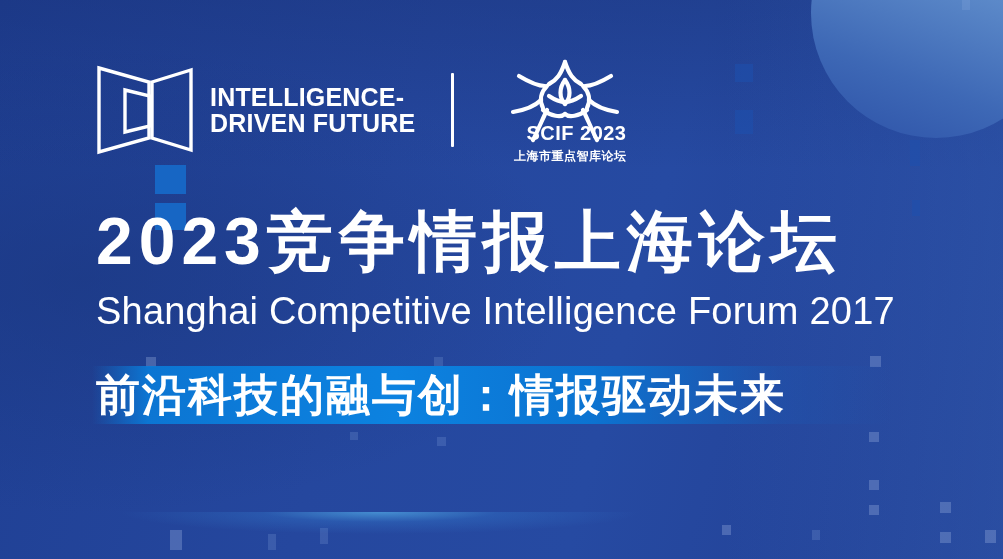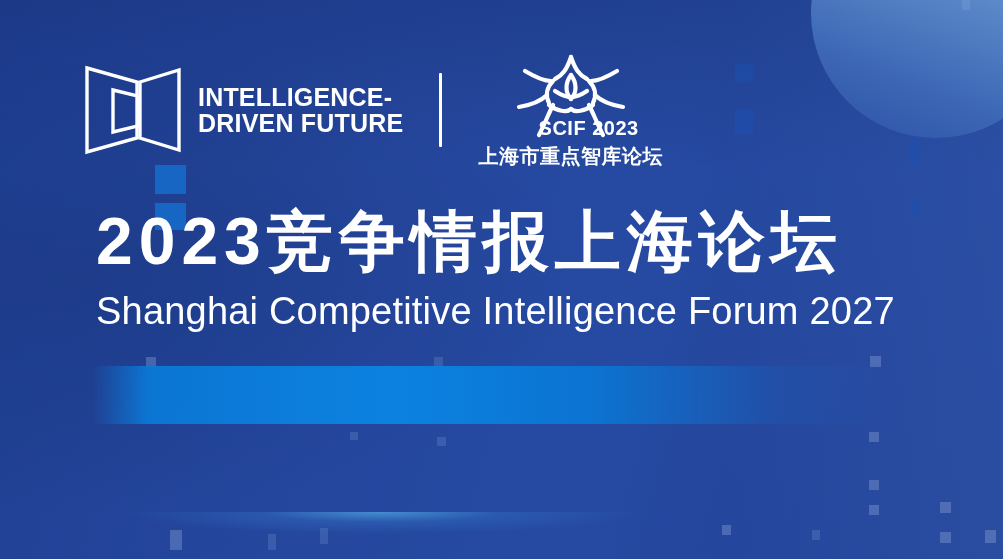--- a/index.html
+++ b/index.html
@@ -53,21 +53,21 @@
   
   .sq.blk { background: #1766c4; }
   
   .sq.soft { background: rgba(168,190,232,0.30); }
   .sq.soft2 { background: rgba(150,178,230,0.20); }
   .sq.dim { background: rgba(30,80,175,0.55); }
 
   
   .logo-row {
     position: absolute;
-    left: 82px;
+    left: 94px;
     top: 56px;
     display: flex;
     align-items: center;
     height: 108px;
   }
   .door-logo { display: block; }
   .brand-text {
     margin-left: 14px;
     color: #ffffff;
     font-weight: bold;
@@ -80,33 +80,33 @@
     width: 3px;
     height: 74px;
     background: #ffffff;
     margin-left: 36px;
     margin-right: 36px;
     border-radius: 1px;
   }
   .scif-block {
     display: flex;
     flex-direction: column;
-    align-items: center;
+    align-items: flex-end;
     color: #ffffff;
   }
   .scif-mark { display: block; }
   .scif-code {
     font-size: 20px;
     font-weight: bold;
     letter-spacing: .5px;
     margin-top: -26px;
     margin-left: 36px;
   }
   .scif-cn {
-    font-size: 20px;
+    font-size: 12px;
     font-weight: bold;
     letter-spacing: .5px;
     margin-top: 3px;
   }
 
   
   .title-cn {
     position: absolute;
     left: 96px;
     top: 208px;
@@ -261,19 +261,20 @@
           <path d="M46 40 C52 44, 58 46, 62 46"></path>
           <path d="M78 40 C72 44, 66 46, 62 46"></path>
         </svg>
       </span>
       <div class="scif-code">SCIF 2023</div>
       <div class="scif-cn">上海市重点智库论坛</div>
     </div>
   </div>
 
   <div class="title-cn">2023竞争情报上海论坛</div>
-  <div class="title-en">Shanghai Competitive Intelligence Forum 2027</div>
+  <div class="title-en">Shanghai Competitive Intelligence Forum 2017</div>
 
   <div class="theme-band"></div>
+  <div class="theme-cn">前沿科技的融与创：情报驱动未来</div>
 
   <div class="underglow"></div>
 
 </div>
 
 </body></html>

